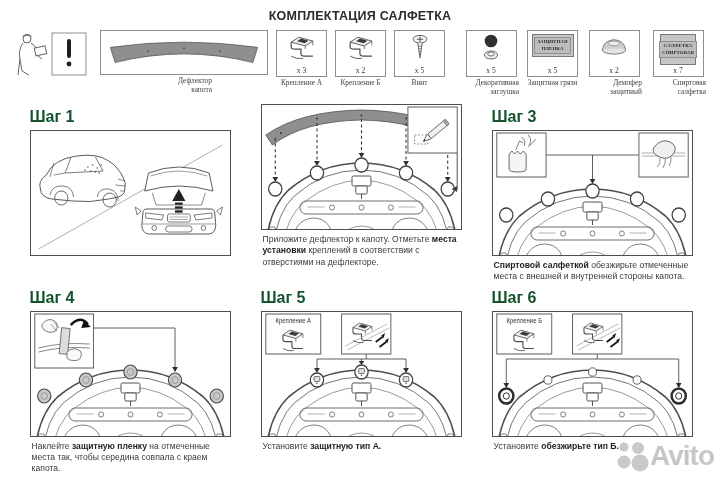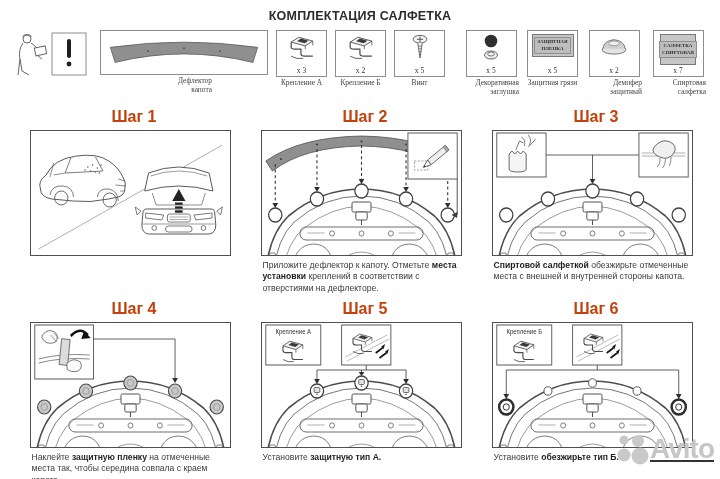--- a/index.html
+++ b/index.html
@@ -20,27 +20,27 @@
   .warn-unit{width:76px;height:48px;margin-right:6px;}
   .sep{margin-left:14px;}
   .chip{background:#c6c6c6;border:1px solid #777;display:flex;align-items:center;justify-content:center;}
   .film-chip{width:40px;height:21px;}
   .wipe-chip{width:34px;height:29px;}
   .chip-in{border:1px solid #8f8f8f;background:#bdbdbd;padding:1px 2px;display:flex;flex-direction:column;
            align-items:center;font-size:5px;font-weight:bold;color:#2f2f2f;line-height:1.3;white-space:nowrap;}
   
   .steps{display:grid;grid-template-columns:repeat(3,219px);column-gap:12px;row-gap:2px;
          justify-content:center;margin-top:4px;}
-  .step-title{font-size:16px;font-weight:bold;color:#c2410c;margin:4px 0 4px 10px;text-align:center;}
+  .step-title{font-size:16px;font-weight:bold;color:#14532d;margin:4px 0 4px 10px;}
   .fig{height:124px;border:1px solid #4f4f4f;position:relative;overflow:hidden;margin:0 8px 0 10px;background:#fff;}
   .fig svg{position:absolute;left:0;top:0;width:100%;height:100%;}
   .caption{font-size:8.6px;line-height:1.32;color:#3a3a3a;margin:4px 10px 0 12px;}
   .caption b{color:#1f1f1f;}
   
-  .watermark{position:absolute;right:6px;bottom:12px;display:flex;align-items:center;z-index:5;text-decoration:underline;}
+  .watermark{position:absolute;right:6px;bottom:5px;display:flex;align-items:center;z-index:5;}
   .wm-text{font-size:28px;font-weight:bold;color:#c6c6c6;letter-spacing:-1px;line-height:1;}
 </style>
 </head>
 <body>
 
 <div class="page">
 
   <div class="title title1">КОМПЛЕКТАЦИЯ САЛФЕТКА</div>
 
   <div class="kit-row">
@@ -219,21 +219,20 @@
             <rect x="38" y="65" width="28" height="6" rx="3" stroke-width="0.8"></rect>
             <circle cx="26" cy="67" r="2.4" stroke-width="0.8"></circle>
             <circle cx="78" cy="67" r="2.4" stroke-width="0.8"></circle>
             <path d="M12,50 L6,46 L8,54 Z M92,50 L98,46 L96,54 Z" stroke-width="0.8"></path>
           </g>
         </svg>
       </div>
     </div>
 
     <div class="step">
-      <div class="step-title">Шаг 2</div>
       <div class="fig">
         <svg viewBox="0 0 210 124" preserveAspectRatio="none">
           <g transform="translate(0,48)">
 <path d="M4,92 Q8,55 28,37 Q62,10 105,10 Q148,10 182,37 Q202,55 206,92" fill="none" stroke="#4d4d4d" stroke-width="1.6"></path>
 <path d="M12,94 Q16,59 34,43 Q65,17 105,17 Q145,17 176,43 Q194,59 198,94" fill="none" stroke="#4d4d4d" stroke-width="0.8"></path>
 <path d="M21,96 Q26,62 46,48 Q73,28 105,27 Q137,28 164,48 Q184,62 189,96" fill="none" stroke="#6b6b6b" stroke-width="0.7"></path>
 <rect x="95" y="23" width="20" height="10" rx="1.5" fill="#fff" stroke="#4d4d4d" stroke-width="1"></rect>
 <rect x="99" y="33" width="12" height="8" rx="1.5" fill="#fff" stroke="#4d4d4d" stroke-width="1"></rect>
 <path d="M105,41 v5" stroke="#4d4d4d" stroke-width="1" fill="none"></path>
 <rect x="40" y="48" width="130" height="13" rx="6.5" fill="none" stroke="#5a5a5a" stroke-width="0.9"></rect>

